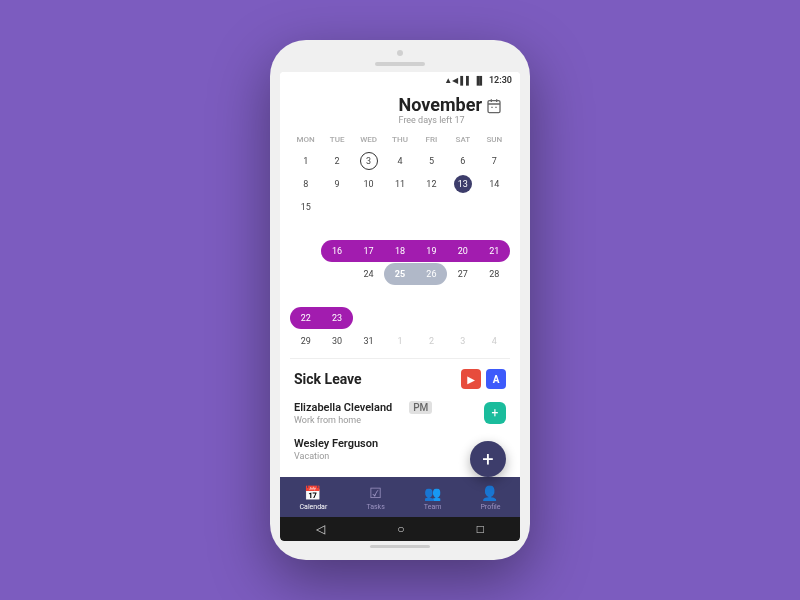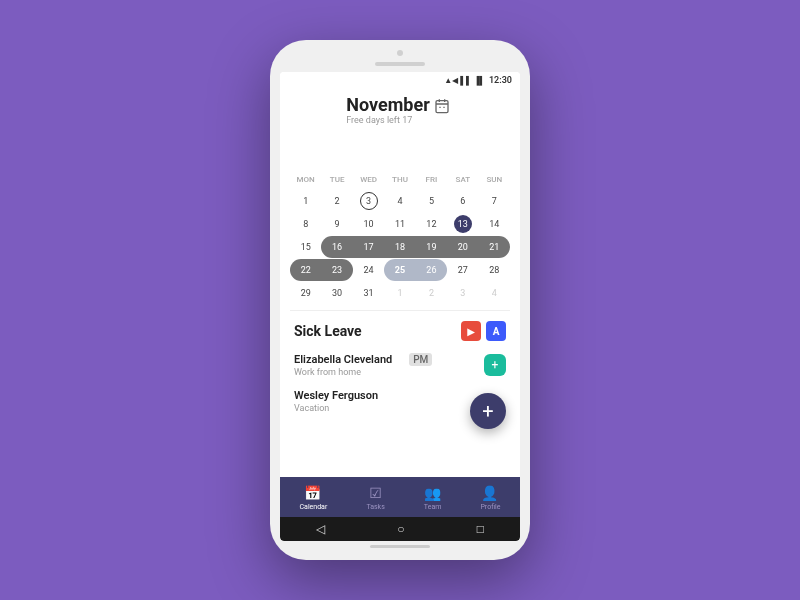--- a/index.html
+++ b/index.html
@@ -71,21 +71,21 @@
     }
     .status-icons span {
       font-size: 8px;
       color: #333;
     }
 
     
     .cal-header {
       padding: 8px 14px 4px;
       display: flex;
-      justify-content: center;
+      justify-content: flex-end;
       align-items: flex-start;
     }
     .cal-title {
       font-size: 18px;
       font-weight: 700;
       color: #222;
     }
     .cal-subtitle {
       font-size: 9px;
       color: #999;
@@ -103,21 +103,20 @@
     }
 
     
     .calendar {
       padding: 4px 10px 6px;
     }
     .cal-days-header {
       display: grid;
       grid-template-columns: repeat(7, 1fr);
       margin-bottom: 4px;
-      margin-top: 40px;
     }
     .cal-day-label {
       text-align: center;
       font-size: 8px;
       color: #aaa;
       font-weight: 500;
       padding: 2px 0;
     }
     .cal-grid {
       display: grid;
@@ -148,22 +147,23 @@
       width: 18px;
       height: 18px;
       background: #3d3d6b;
       border-radius: 50%;
       display: flex;
       align-items: center;
       justify-content: center;
       color: #fff;
     }
     .cal-cell.teal-bg {
-      background: #737373;
-      color: #fff;
+      background: #a21caf;
+      color: #fff;
+      margin-top: 44px;
     }
     .cal-cell.teal-bg.teal-round-left {
       border-radius: 12px 0 0 12px;
     }
     .cal-cell.teal-bg.teal-round-right {
       border-radius: 0 12px 12px 0;
     }
     .cal-cell.gray-bg {
       background: #b0b8c8;
       color: #fff;

